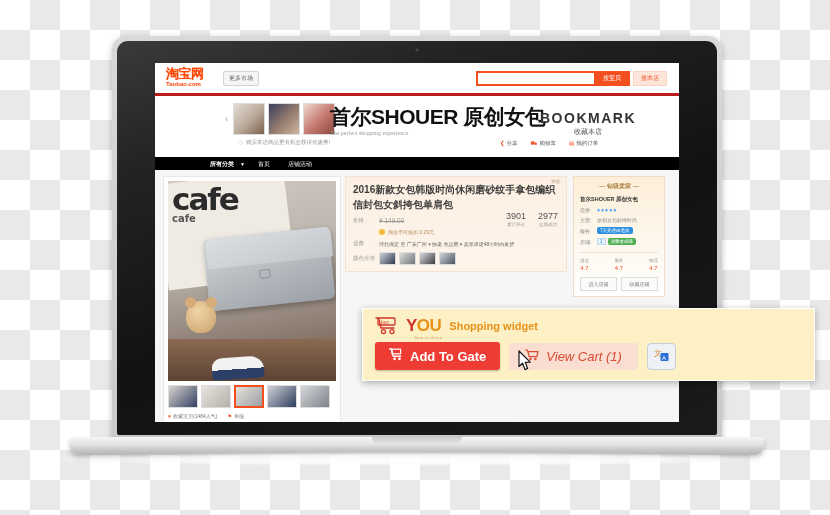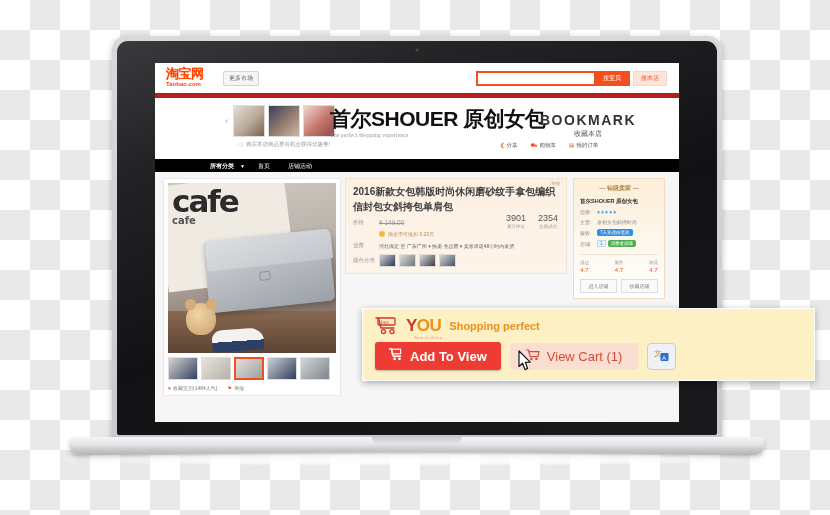--- a/index.html
+++ b/index.html
@@ -51,21 +51,21 @@
     content:"";position:absolute;left:50%;top:0;margin-left:-45px;width:90px;height:8px;
     background:linear-gradient(180deg,#cccdcf,#e6e7e9);
     border-radius:0 0 9px 9px;
   }
   .base-shadow{
     position:absolute;left:30px;top:452px;width:772px;height:14px;
     background:radial-gradient(ellipse at center,rgba(255,255,255,.95) 0%,rgba(255,255,255,.75) 45%,rgba(255,255,255,0) 72%);
   }
 
   
-  .tb-top{height:30px;background:#fff;position:relative;border-bottom:5px solid #b91c1c;}
+  .tb-top{height:30px;background:#fff;position:relative;border-bottom:3px solid #b91c1c;}
   .tb-logo{position:absolute;left:11px;top:4px;color:#ff4400;font-weight:bold;line-height:1;}
   .tb-logo .cn{font-size:13px;letter-spacing:-.5px;display:block;
     text-shadow:0 0 1px rgba(255,68,0,.5);}
   .tb-logo .en{font-size:6px;display:block;margin-top:1px;}
   .tb-more{
     position:absolute;left:68px;top:8px;font-size:6px;color:#666;
     border:1px solid #d4d4d4;background:#f5f5f5;padding:2px 5px;border-radius:2px;
   }
   .tb-search{position:absolute;right:12px;top:8px;display:flex;align-items:stretch;height:15px;}
   .tb-search input{
@@ -98,21 +98,21 @@
   .tb-nav{height:13px;background:#000;position:relative;}
   .tb-nav .item{position:absolute;top:3px;font-size:6px;color:#fff;}
   .tb-nav .item.bold{font-weight:bold;color:#fff;}
   .tb-nav .caret{font-size:5px;color:#fff;}
 
   .tb-body{position:relative;background:#f6f6f6;height:300px;}
 
   
   .gallery{position:absolute;left:8px;top:6px;width:178px;background:#fff;
     border:1px solid #e8e8e8;padding:4px;box-sizing:border-box;}
-  .main-img{width:100%;height:170px;position:relative;overflow:hidden;
+  .main-img{width:100%;height:200px;position:relative;overflow:hidden;
     background:linear-gradient(170deg,#cfc9c2 0%,#b9b3ac 40%,#6d5547 100%);}
   .cafe-bg{position:absolute;left:-6px;top:-4px;width:128px;height:106px;
     background:#efeae2;transform:rotate(-7deg);}
   .cafe-txt{position:absolute;left:4px;top:4px;font-size:31px;font-weight:bold;color:#2b2b2b;
     font-family:"DejaVu Sans",sans-serif;letter-spacing:-2px;line-height:.95;}
   .cafe-txt small{display:block;font-size:10px;letter-spacing:0;color:#555;}
   .bag{position:absolute;left:38px;top:52px;width:126px;height:72px;border-radius:6px;
     background:linear-gradient(165deg,#d3d5d8 0%,#b8bcc1 48%,#9aa0a6 100%);
     transform:rotate(-6deg);box-shadow:2px 3px 6px rgba(0,0,0,.3);}
   .bag:after{content:"";position:absolute;left:42%;top:50%;width:9px;height:7px;
@@ -199,21 +199,21 @@
   .w-tag{font-size:11px;font-weight:bold;color:#e8911a;margin-left:3px;}
   .w-sub{position:absolute;left:51px;top:27px;font-size:3.5px;color:#d08a6a;letter-spacing:.5px;}
   .w-row{display:flex;align-items:center;gap:9px;margin-top:7px;position:relative;}
   .btn-add{
     background:#ee3b33;color:#fff;border:none;border-radius:3px;
     font-size:13px;font-weight:bold;padding:6px 14px;display:flex;align-items:center;gap:7px;
     box-shadow:0 1px 2px rgba(0,0,0,.25);cursor:pointer;
   }
   .btn-view{
     background:#fbded2;color:#d94a32;border:none;border-radius:3px;
-    font-size:13px;padding:6px 16px;display:flex;align-items:center;gap:7px;cursor:pointer;
+    font-size:13px;padding:6px 16px;display:flex;align-items:center;gap:7px;cursor:pointer;font-style:italic;
   }
   .btn-trans{
     background:#eef1f5;border:1px solid #c8ced6;border-radius:4px;
     width:29px;height:27px;display:flex;align-items:center;justify-content:center;cursor:pointer;
   }
   .cursor{position:absolute;left:143px;top:8px;width:15px;height:21px;}
 </style>
 </head>
 <body>
 
@@ -301,21 +301,21 @@
       <div class="info">
         <div class="report">举报</div>
         <div class="p-title">2016新款女包韩版时尚休闲磨砂纹手拿包编织信封包女斜挎包单肩包</div>
 
         <div class="stats">
           <div class="stat">
             <div class="num">3901</div>
             <div class="cap">累计评论</div>
           </div>
           <div class="stat">
-            <div class="num">2354</div>
+            <div class="num">2977</div>
             <div class="cap">交易成功</div>
           </div>
         </div>
 
         <div class="row">
           <span class="lbl">价格</span>
           <span class="old-price">¥ 149.00</span>
         </div>
         <div class="row">
           <span class="lbl"></span>
@@ -394,35 +394,35 @@
           <rect x="3" y="2" width="17" height="7" rx="1" fill="none" stroke="#d0342c" stroke-width="1.3"></rect>
           <text x="6" y="7.8" font-family="Liberation Sans, sans-serif" font-size="5" fill="#d0342c">buy</text>
           <path d="M1 2 L3.6 2 L6 12 L19 12" fill="none" stroke="#d0342c" stroke-width="1.4" stroke-linecap="round"></path>
           <circle cx="8.5" cy="15.6" r="2" fill="none" stroke="#d0342c" stroke-width="1.3"></circle>
           <circle cx="17" cy="15.6" r="2" fill="none" stroke="#d0342c" stroke-width="1.3"></circle>
         </svg>
       </div>
       <div class="w-brand">
         <span class="y">Y</span><span class="ou">OU</span>
       </div>
-      <div class="w-tag">Shopping perfect</div>
+      <div class="w-tag">Shopping widget</div>
       <div class="w-sub">Gate to China</div>
     </div>
 
     <div class="w-row">
       <button class="btn-add">
         <span>
           <svg width="14" height="13" viewBox="0 0 14 13">
             <path d="M0.5 1 L2.4 1 L4.2 8.2 L11.6 8.2" fill="none" stroke="#fff" stroke-width="1.4" stroke-linecap="round"></path>
             <rect x="3" y="1.2" width="8.6" height="4.6" fill="none" stroke="#fff" stroke-width="1.2"></rect>
             <circle cx="5.6" cy="10.8" r="1.4" fill="#fff"></circle>
             <circle cx="10.4" cy="10.8" r="1.4" fill="#fff"></circle>
           </svg>
         </span>
-        <span>Add To View</span>
+        <span>Add To Gate</span>
       </button>
 
       <button class="btn-view">
         <span>
           <svg width="14" height="12" viewBox="0 0 14 12">
             <path d="M0.5 1 L2.4 1 L4.2 7.6 L11.8 7.6 L13 2.6 L3 2.6" fill="none" stroke="#d94a32" stroke-width="1.2" stroke-linecap="round"></path>
             <circle cx="5.4" cy="10" r="1.2" fill="#d94a32"></circle>
             <circle cx="10.4" cy="10" r="1.2" fill="#d94a32"></circle>
           </svg>
         </span>

